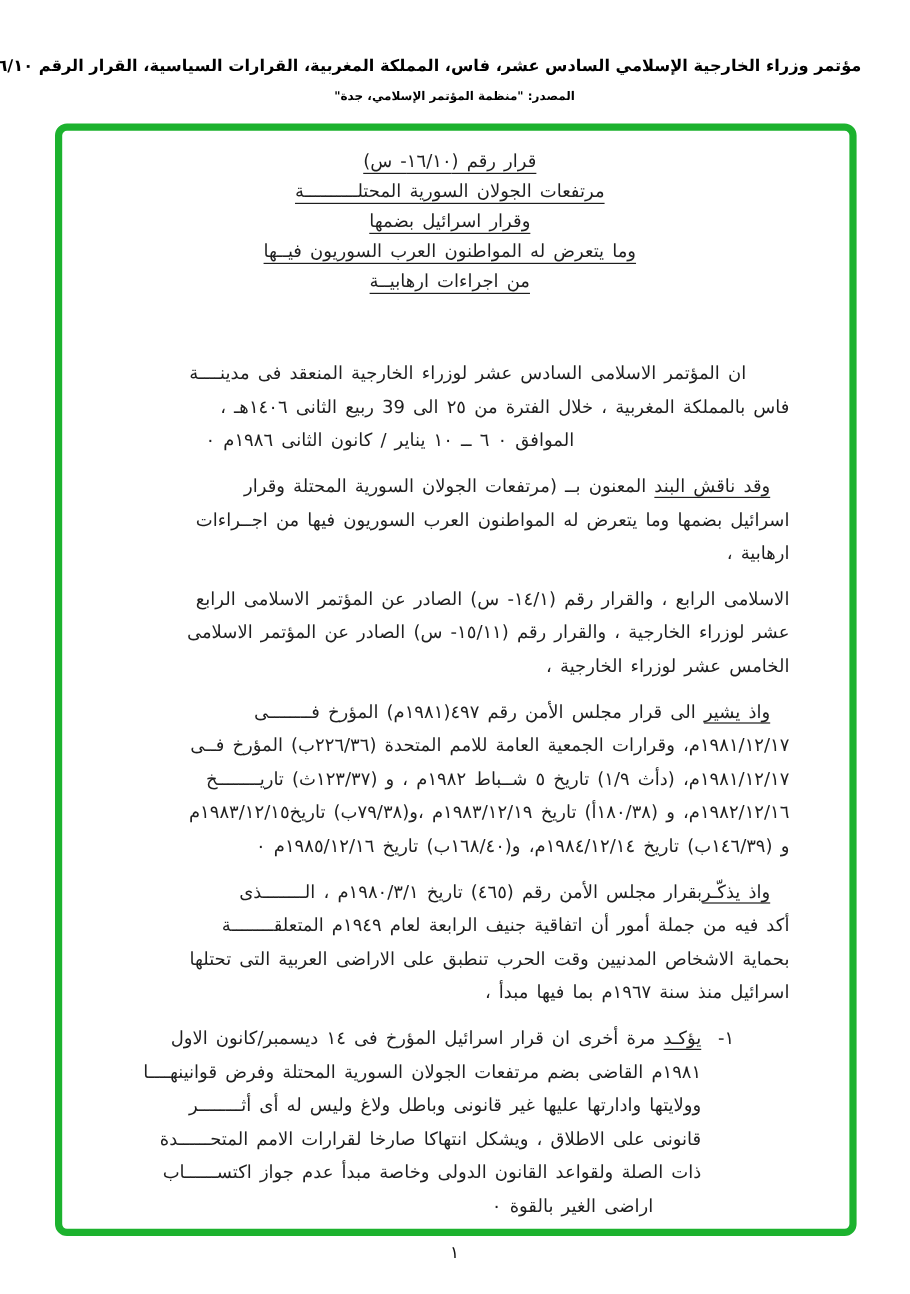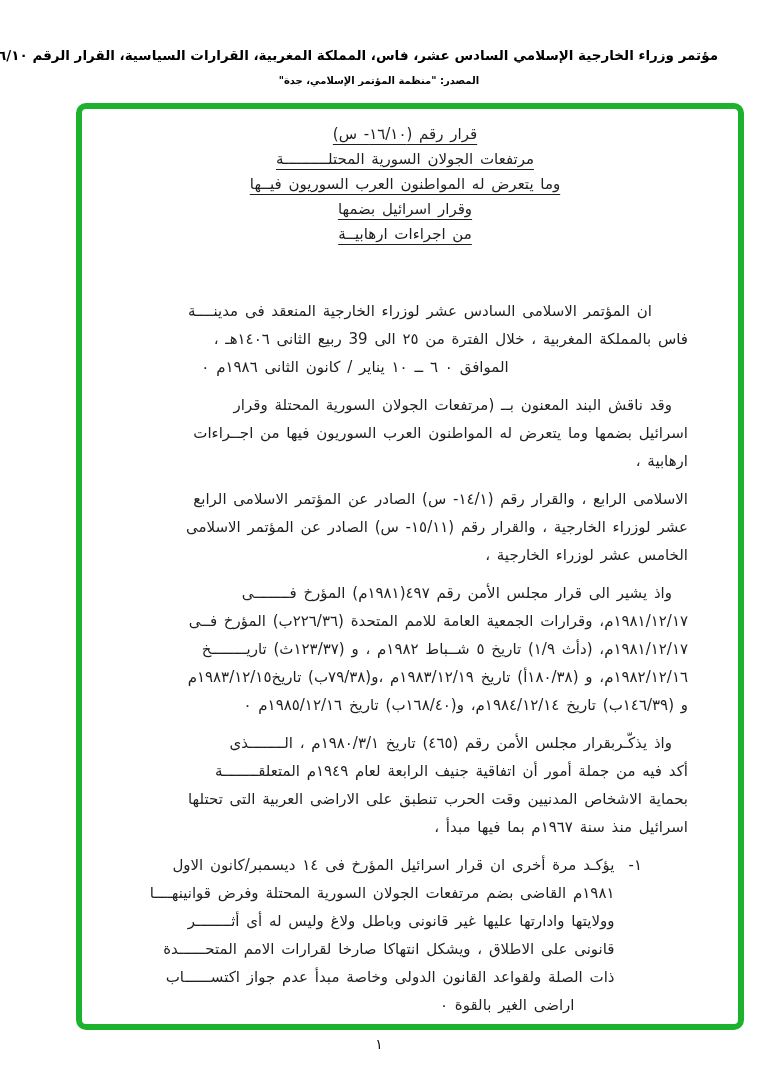--- a/index.html
+++ b/index.html
@@ -13,63 +13,63 @@
     text-align:center;font-weight:bold;font-size:13.5px;color:#000;
     white-space:nowrap;
   }
   .doc-source{
     position:absolute;top:75px;right:0;left:0;
     text-align:center;font-weight:bold;font-size:10px;color:#000;
   }
   .frame{
     position:absolute;top:103px;left:46px;width:668px;height:927px;
     box-sizing:border-box;border:6px solid #1cb22e;border-radius:10px;
-    padding:13px 50px 0 40px;overflow:hidden;margin-left:30px;
+    padding:13px 50px 0 40px;overflow:hidden;
   }
   .title-block{margin-bottom:50px;}
   .t-line{
     text-align:center;font-size:15px;line-height:25px;white-space:nowrap;
     word-spacing:2px;
   }
   .t-line span{
     text-decoration:underline;text-underline-offset:5px;text-decoration-thickness:1px;
   }
   .para{margin:0 0 10px 0;}
   .line{
     text-align:right;font-size:15px;line-height:28px;white-space:nowrap;
     word-spacing:2px;
   }
   .indent-sm{padding-right:16px;}
   .indent-lg{padding-right:36px;}
   .indent-xl{padding-right:100px;text-align:center;}
   .indent-md{padding-right:40px;}
   .u-lead{
-    text-underline-offset:4px;text-decoration-thickness:1px;text-align:right;
+    text-decoration:underline;text-underline-offset:4px;text-decoration-thickness:1px;text-align:right;
   }
   .item{display:flex;gap:14px;margin:2px 46px 0 0;}
   .item-marker{font-size:15px;line-height:28px;flex:0 0 auto;}
   .item-body{flex:1 1 auto;}
   .page-number{
     position:absolute;top:1036px;left:0;width:758px;
     text-align:center;font-size:14px;color:#111;
   }
 </style>
 </head>
 <body>
 
 <div class="doc-header">مؤتمر وزراء الخارجية الإسلامي السادس عشر، فاس، المملكة المغربية، القرارات السياسية، القرار الرقم ١٦/١٠-س</div>
 <div class="doc-source">المصدر:  "منظمة المؤتمر الإسلامي، جدة"</div>
 
 <div class="frame">
 
   <div class="title-block">
     <div class="t-line"><span>قرار رقم (١٦/١٠- س)</span></div>
     <div class="t-line"><span>مرتفعات الجولان السورية المحتلــــــــــة</span></div>
+    <div class="t-line"><span>وقرار اسرائيل بضمها</span></div>
     <div class="t-line"><span>وما يتعرض له المواطنون العرب السوريون فيــها</span></div>
-    <div class="t-line"><span>وقرار اسرائيل بضمها</span></div>
     <div class="t-line"><span>من اجراءات ارهابيــة</span></div>
   </div>
 
   <div class="para">
     <div class="line indent-lg">ان المؤتمر الاسلامى السادس عشر لوزراء الخارجية المنعقد فى مدينــــة</div>
     <div class="line">فاس بالمملكة المغربية ، خلال الفترة من ٢٥ الى 39 ربيع الثانى ١٤٠٦هـ ،</div>
     <div class="line indent-xl">الموافق ٠ ٦ ــ ١٠ يناير / كانون الثانى ١٩٨٦م ٠</div>
   </div>
 
   <div class="para">

